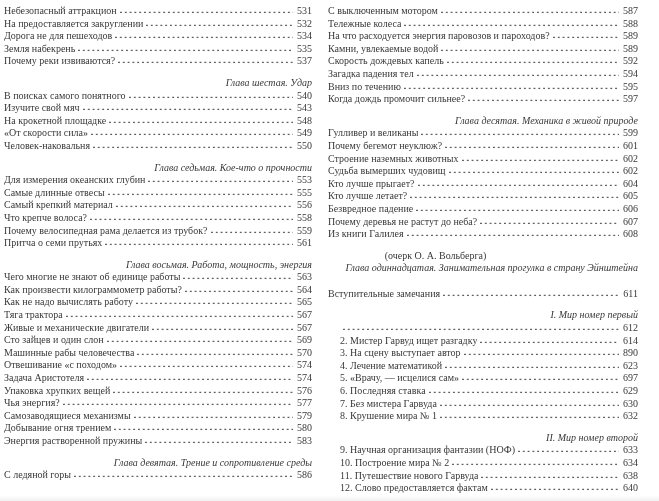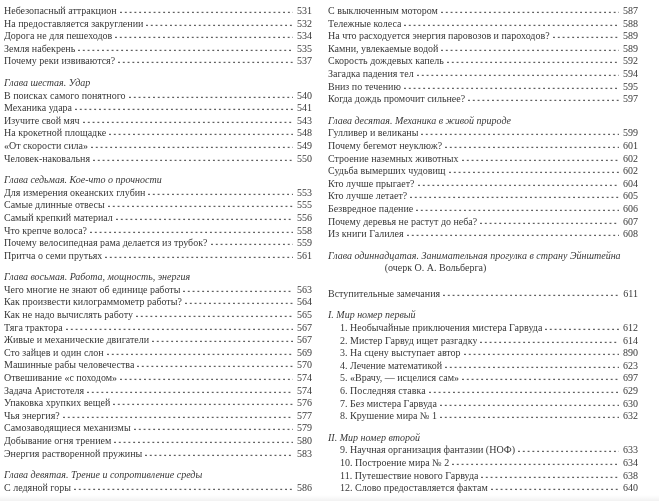--- a/index.html
+++ b/index.html
@@ -27,20 +27,21 @@
   .col-right { width: 310px; }
 
   .section { margin-top: 9px; }
   .section:first-child { margin-top: 0; }
   .section.extra-gap { margin-top: 13px; }
 
   .heading {
     font-style: italic;
     line-height: 12.6px;
     white-space: nowrap;
+    text-align: right;
   }
   .heading2 {
     font-style: normal;
     line-height: 12.6px;
     text-align: center;
     padding-right: 95px;
   }
 
   .row {
     display: flex;
@@ -111,25 +112,20 @@
         </div>
       </div>
       <div class="section">
         <div class="heading">Глава шестая. Удар</div>
         <div class="row">
           <span class="title">В поисках самого понятного</span>
           <span class="dots"></span>
           <span class="pageno">540</span>
         </div>
         <div class="row">
-          <span class="title">Механика удара</span>
-          <span class="dots"></span>
-          <span class="pageno">541</span>
-        </div>
-        <div class="row">
           <span class="title">Изучите свой мяч</span>
           <span class="dots"></span>
           <span class="pageno">543</span>
         </div>
         <div class="row">
           <span class="title">На крокетной площадке</span>
           <span class="dots"></span>
           <span class="pageno">548</span>
         </div>
         <div class="row">
@@ -343,34 +339,33 @@
           <span class="dots"></span>
           <span class="pageno">607</span>
         </div>
         <div class="row">
           <span class="title">Из книги Галилея</span>
           <span class="dots"></span>
           <span class="pageno">608</span>
         </div>
       </div>
       <div class="section">
+        <div class="heading heading2">(очерк О. А. Вольберга)</div>
         <div class="heading">Глава одиннадцатая. Занимательная прогулка в страну Эйнштейна</div>
-        <div class="heading heading2">(очерк О. А. Вольберга)</div>
       </div>
       <div class="section extra-gap">
         <div class="row">
           <span class="title">Вступительные замечания</span>
           <span class="dots"></span>
           <span class="pageno">611</span>
         </div>
       </div>
       <div class="section">
         <div class="heading">I. Мир номер первый</div>
         <div class="row ind">
-          <span class="title">1. Необычайные приключения мистера Гарвуда</span>
           <span class="dots"></span>
           <span class="pageno">612</span>
         </div>
         <div class="row ind">
           <span class="title">2. Мистер Гарвуд ищет разгадку</span>
           <span class="dots"></span>
           <span class="pageno">614</span>
         </div>
         <div class="row ind">
           <span class="title">3. На сцену выступает автор</span>

